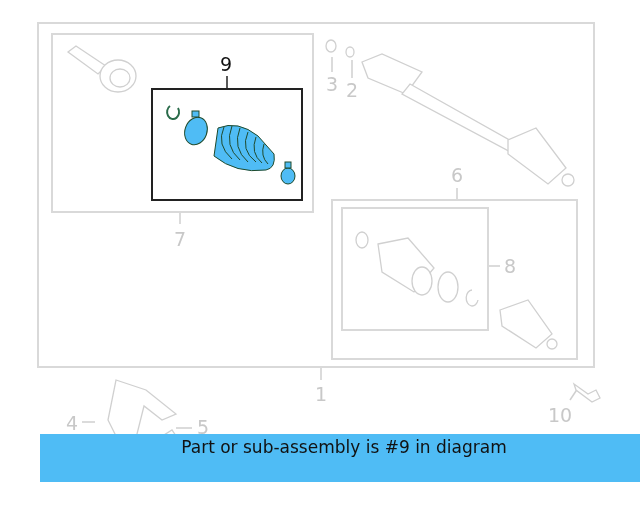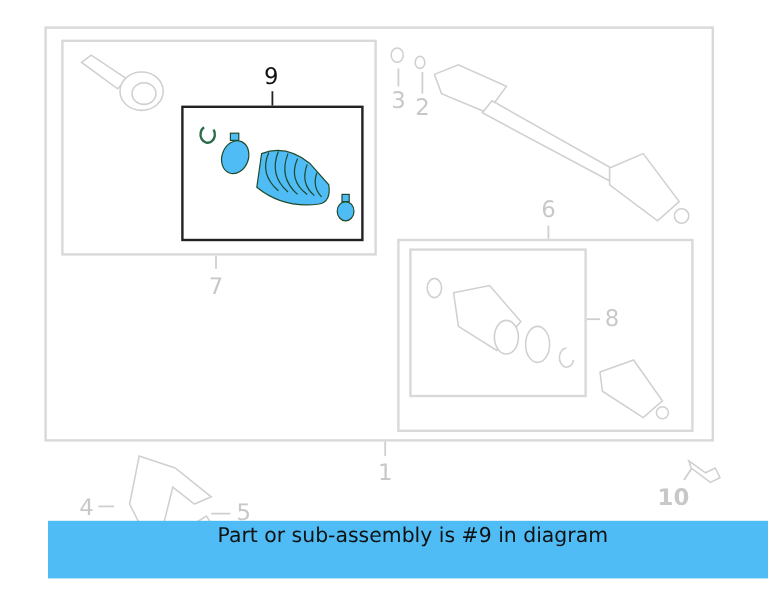--- a/index.html
+++ b/index.html
@@ -90,17 +90,17 @@
 
 <div class="callout" style="left:315px;top:385px;">1</div>
 <div class="callout" style="left:346px;top:81px;">2</div>
 <div class="callout" style="left:326px;top:75px;">3</div>
 <div class="callout" style="left:66px;top:414px;">4</div>
 <div class="callout" style="left:197px;top:418px;">5</div>
 <div class="callout" style="left:451px;top:166px;">6</div>
 <div class="callout" style="left:174px;top:230px;">7</div>
 <div class="callout" style="left:504px;top:257px;">8</div>
 <div class="callout-active" style="left:220px;top:55px;">9</div>
-<div class="callout" style="left:548px;top:406px;font-weight:bold;">10</div>
+<div class="callout" style="left:548px;top:406px;">10</div>
 
 <div class="banner">
   <div>Part or sub-assembly is #9 in diagram</div>
 </div>
 
 </body></html>

